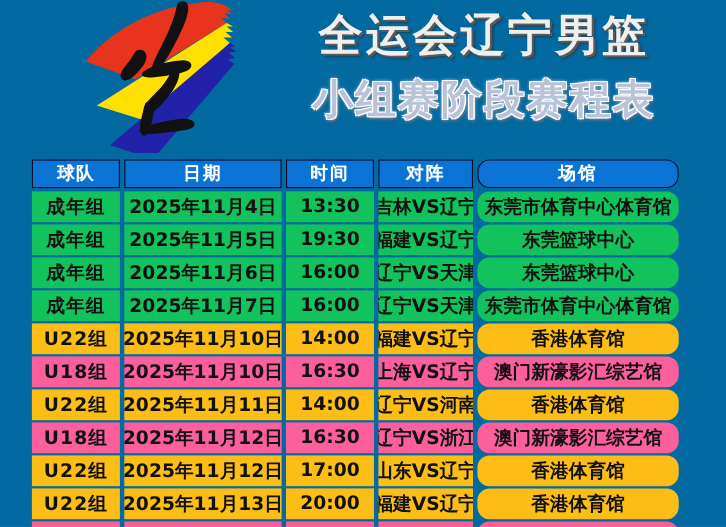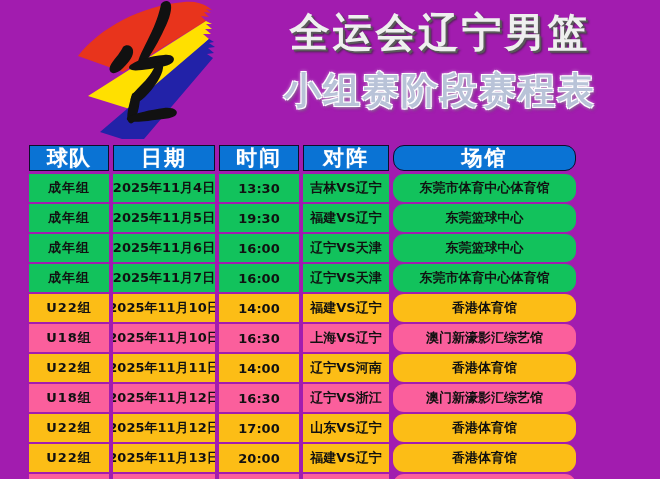--- a/index.html
+++ b/index.html
@@ -11,21 +11,21 @@
     height: 479px;
     background: #c0c0c0;
     font-family: "Liberation Sans", "DejaVu Sans", sans-serif;
     overflow: hidden;
     position: relative;
   }
   #page {
     position: relative;
     width: 660px;
     height: 479px;
-    background: #a21caf;
+    background: #0369a1;
   }
 
   
   .header {
     position: absolute;
     left: 0;
     top: 0;
     width: 660px;
     height: 140px;
   }
@@ -99,40 +99,40 @@
   }
   .row.header-row {
     height: 26px;
     margin-bottom: 3px;
   }
   .cell {
     height: 100%;
     display: flex;
     align-items: center;
     justify-content: center;
-    font-size: 13px;
+    font-size: 17px;
     font-weight: bold;
     color: #111111;
     box-sizing: border-box;
     white-space: nowrap;
     overflow: hidden;
     font-family: "DejaVu Sans", "Liberation Sans", sans-serif;
   }
   
   .c1 { width: 80px; }
-  .c2 { width: 102px; }
+  .c2 { width: 143px; }
   .c3 { width: 80px; }
   .c4 { width: 86px; }
   .c5 { width: 183px; border-radius: 11px; }
   .gap { width: 4px; height: 100%; flex: 0 0 4px; }
 
   .header-row .cell {
     background: #0a73d4;
     color: #ffffff;
-    font-size: 21px;
+    font-size: 16px;
     letter-spacing: 2px;
     border: 1.5px solid #0d0d2b;
     text-shadow: 0 0 1px rgba(255,255,255,0.4);
   }
   .row.green .cell  { background: #12c25c; }
   .row.orange .cell { background: #fcbd16; }
   .row.pink .cell   { background: #fb5f9c; }
 
   .row .cell.c1 { letter-spacing: 1px; }
 </style>

